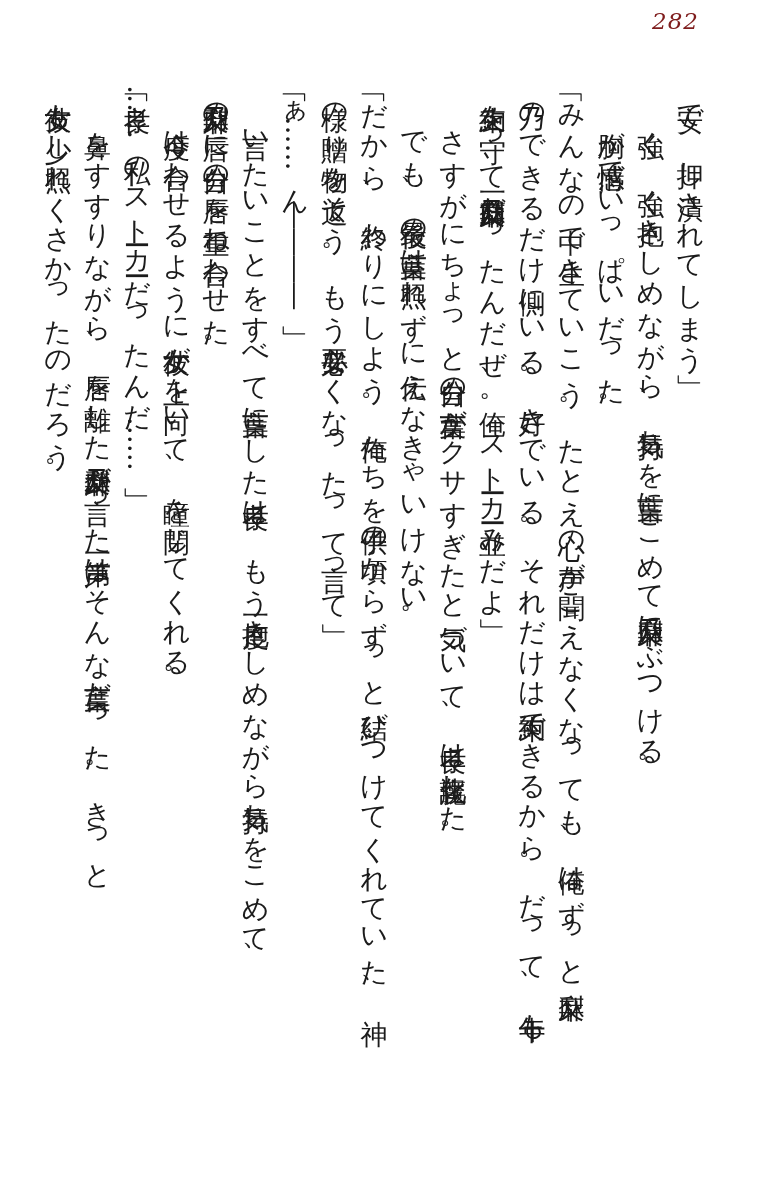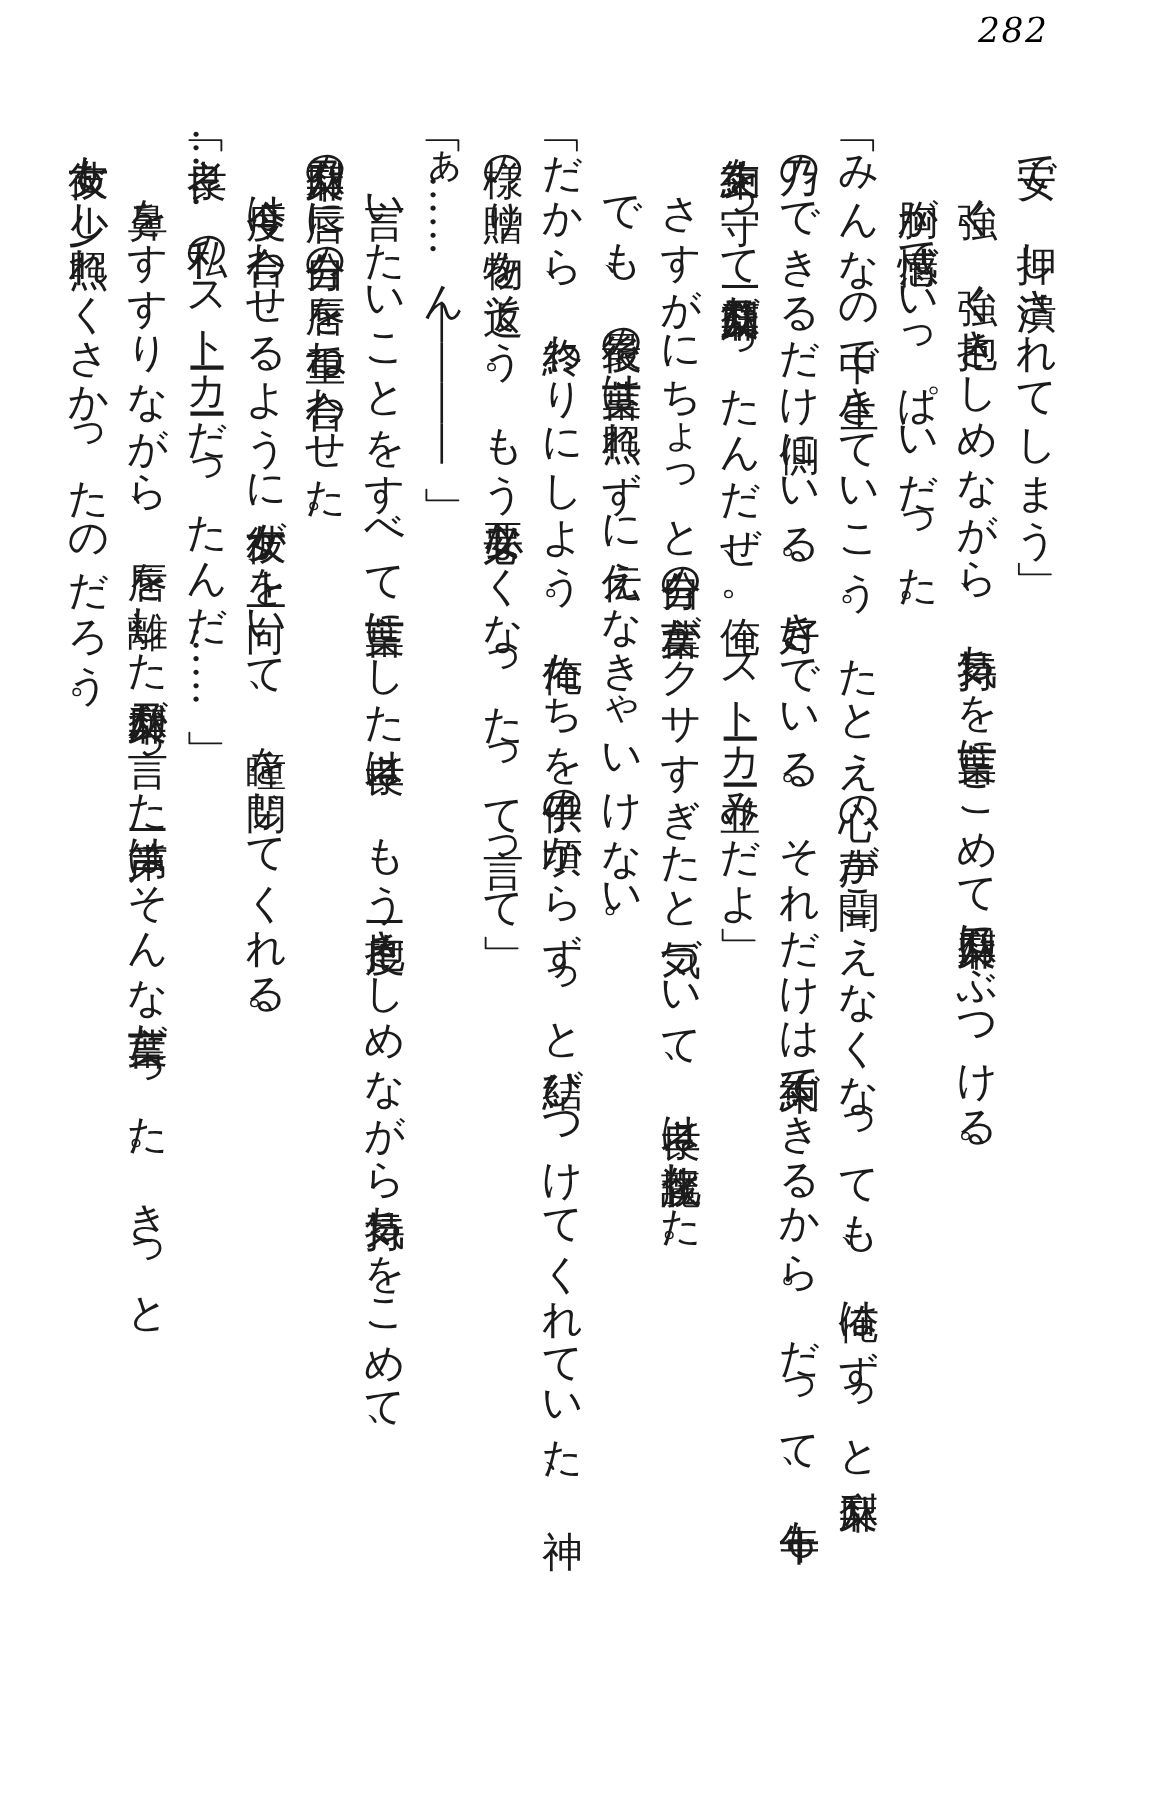--- a/index.html
+++ b/index.html
@@ -15,21 +15,21 @@
     overflow: hidden;
     font-family: "DejaVu Serif", "Liberation Serif", serif;
   }
   .page-number {
     position: absolute;
     top: 8px;
     left: 652px;
     font-size: 23px;
     font-style: italic;
     letter-spacing: 1px;
-    color: #000000;
+    color: #7f1d1d;
   }
   .text-block {
     position: absolute;
     top: 85px;
     right: 62px;
     height: 1072px;
     writing-mode: vertical-rl;
     -webkit-writing-mode: vertical-rl;
     text-orientation: mixed;
     font-size: 27px;

